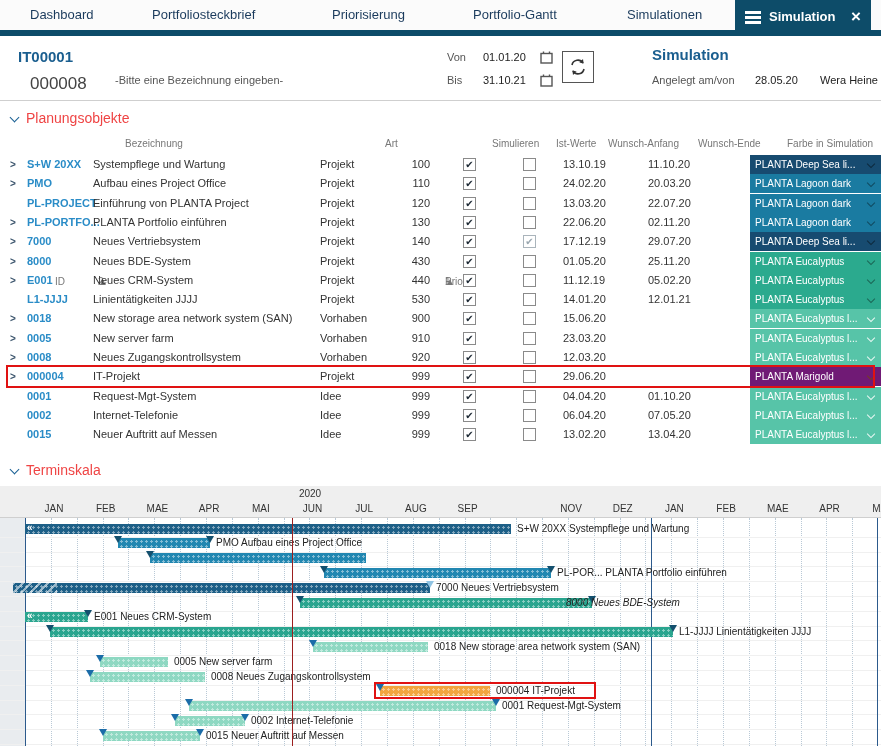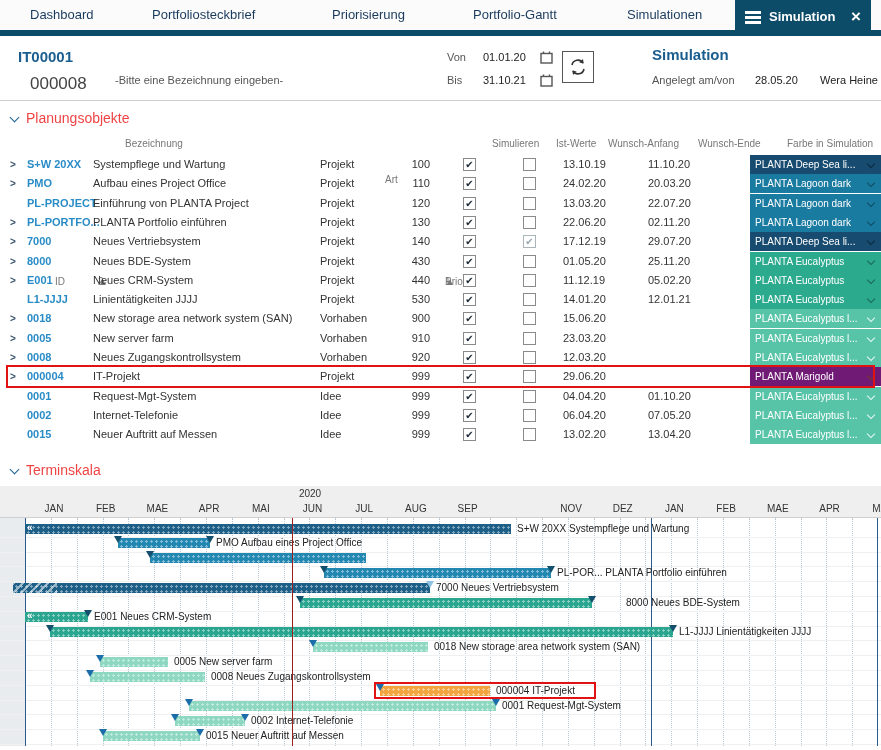--- a/index.html
+++ b/index.html
@@ -149,21 +149,21 @@
   <div class="tbl">
     <div class="thead">
       <span style="left:55px;">
           <span>ID</span>
         </span>
       <span style="left:98px;">
           <span>2</span>
           <span class="tri">▲</span>
         </span>
       <span style="left:125px;">Bezeichnung</span>
-      <span style="left:385px;margin-top:36px;">Art</span>
+      <span style="left:385px;">Art</span>
       <span style="left:445px;">
           <span>Prio</span> 
           <span>1</span>
           <span class="tri">▲</span>
         </span>
       <span style="left:492px;">Simulieren</span>
       <span style="left:556px;">Ist-Werte</span>
       <span style="left:608px;">Wunsch-Anfang</span>
       <span style="left:698px;">Wunsch-Ende</span>
       <span style="left:787px;">Farbe in Simulation</span>
@@ -484,21 +484,21 @@
       <div class="g-label" style="left: 557px; top: 47.9px;">PL-POR... PLANTA Portfolio einführen</div>
       <div class="g-bar" style="left: 13px; width: 417px; top: 64.7px; background-color: rgb(29, 95, 135);">
         <div class="g-hatch"></div>
         <div class="g-mark" style="right: -4px; border-top-color: rgb(143, 195, 227);"></div>
       </div>
       <div class="g-label" style="left: 436px; top: 62.7px;">7000 Neues Vertriebsystem</div>
       <div class="g-bar" style="left: 300px; width: 292px; top: 79.5px; background-color: rgb(42, 165, 143);">
         <div class="g-mark" style="left: -4px; border-top-color: rgb(20, 80, 110);"></div>
         <div class="g-mark" style="right: -4px; border-top-color: rgb(20, 80, 110);"></div>
       </div>
-      <div class="g-label" style="left: 626px; top: 77.5px;">8000 Neues BDE-System</div>
+      <div class="g-label" style="left: 566px; top: 77.5px; font-style: italic;">8000 Neues BDE-System</div>
       <div class="g-bar" style="left: 25px; width: 63px; top: 94.3px; background-color: rgb(42, 165, 143);">
         <div class="g-prefix">«</div>
         <div class="g-mark" style="right: -4px; border-top-color: rgb(20, 80, 110);"></div>
       </div>
       <div class="g-label" style="left: 94px; top: 92.3px;">E001 Neues CRM-System</div>
       <div class="g-bar" style="left: 50px; width: 623px; top: 109.1px; background-color: rgb(42, 165, 143);">
         <div class="g-mark" style="left: -4px; border-top-color: rgb(20, 80, 110);"></div>
         <div class="g-mark" style="right: -4px; border-top-color: rgb(20, 80, 110);"></div>
       </div>
       <div class="g-label" style="left: 679px; top: 107.1px;">L1-JJJJ Linientätigkeiten JJJJ</div>

